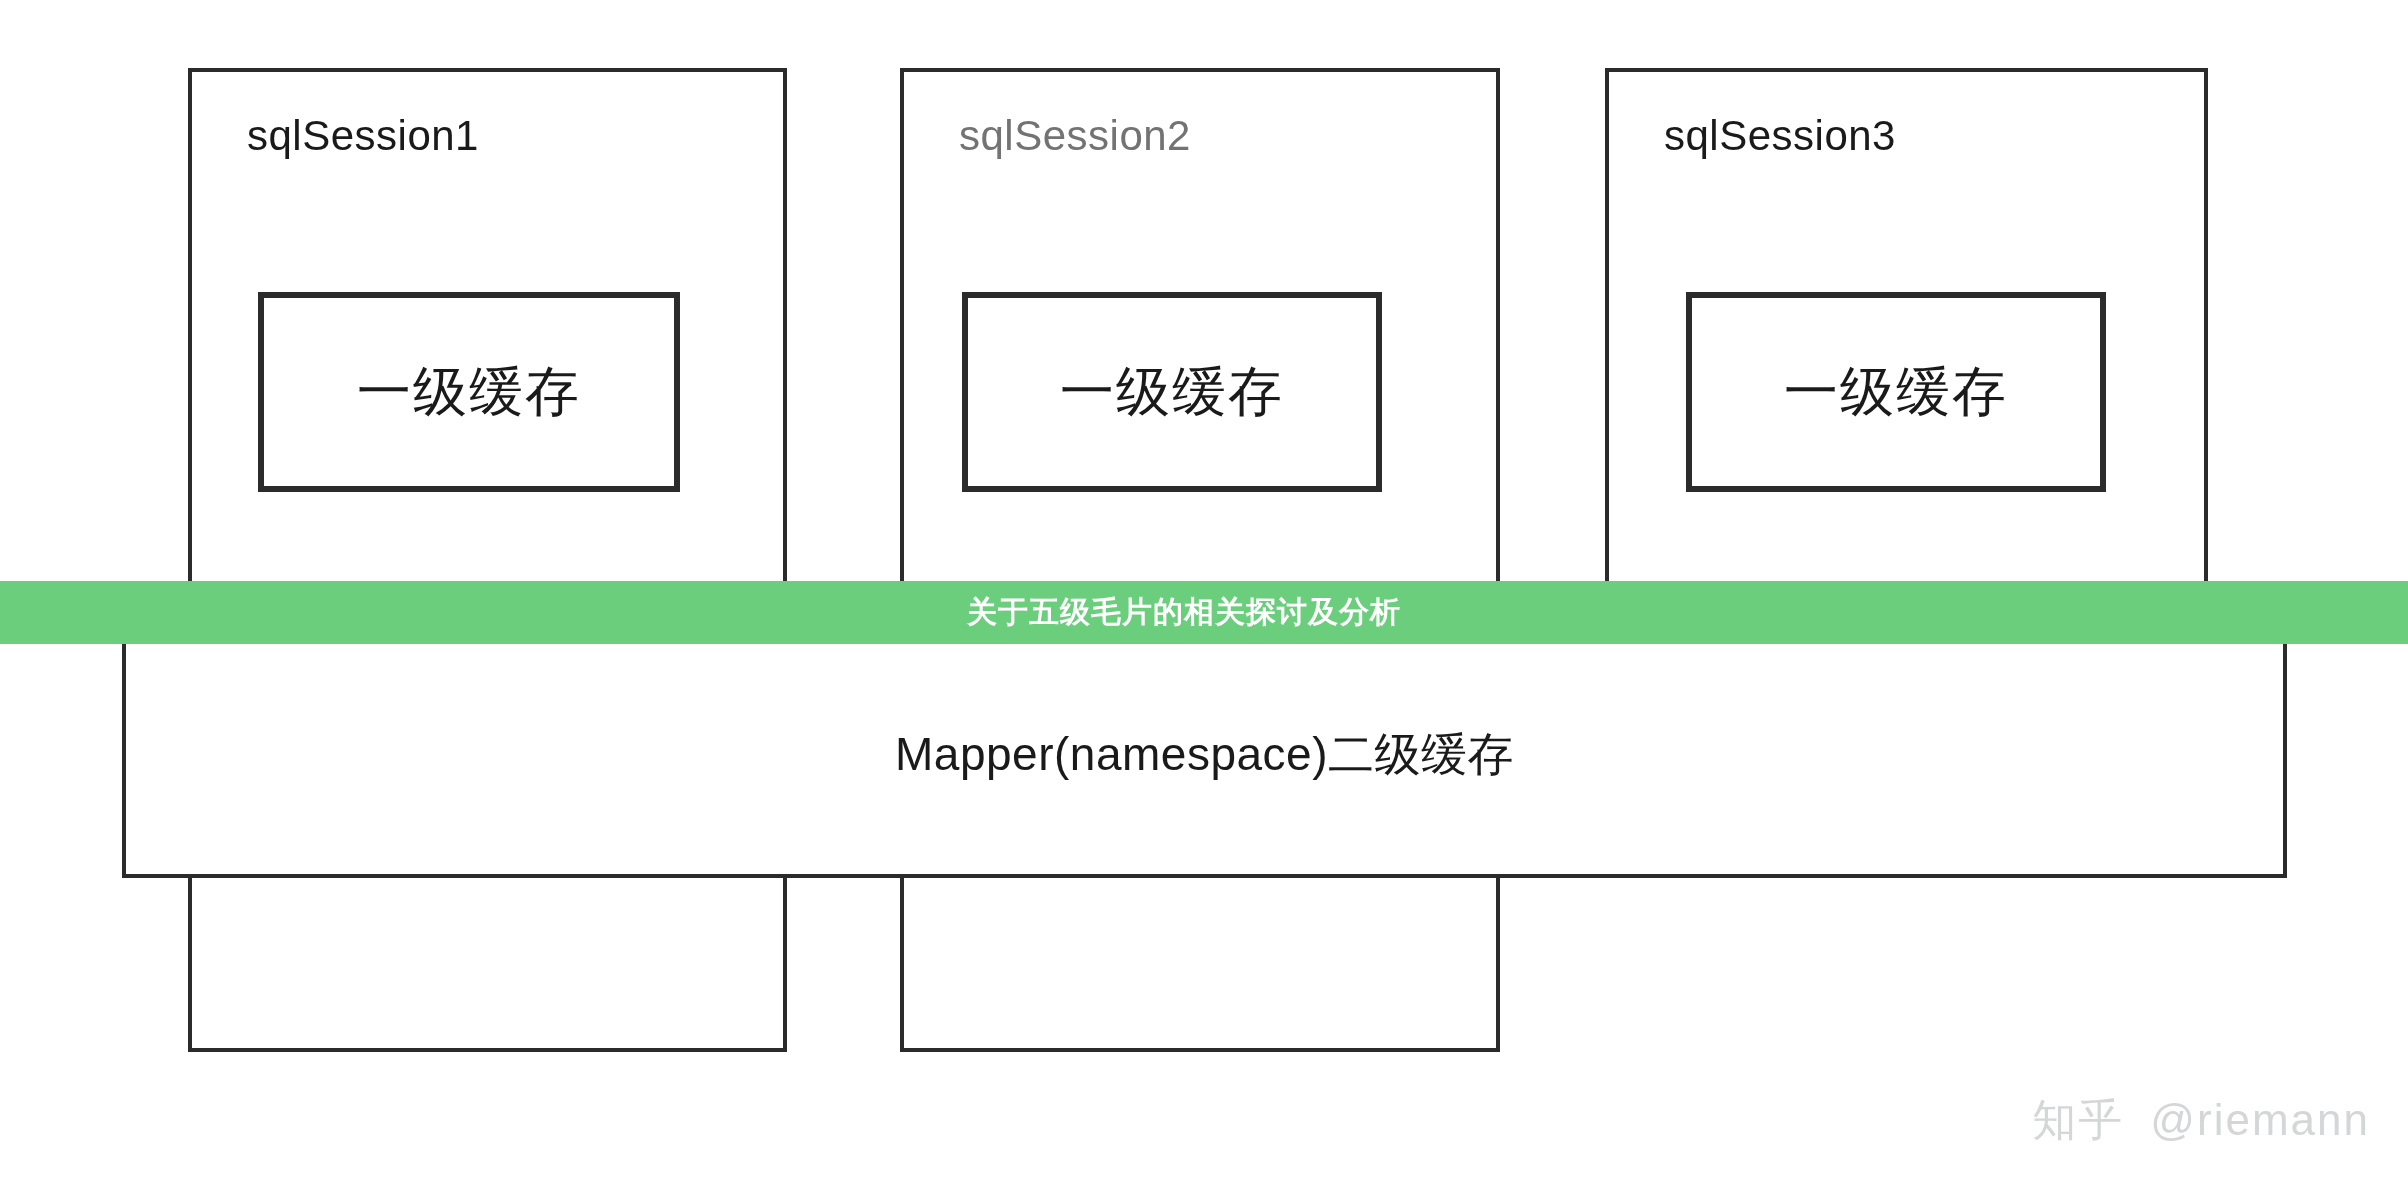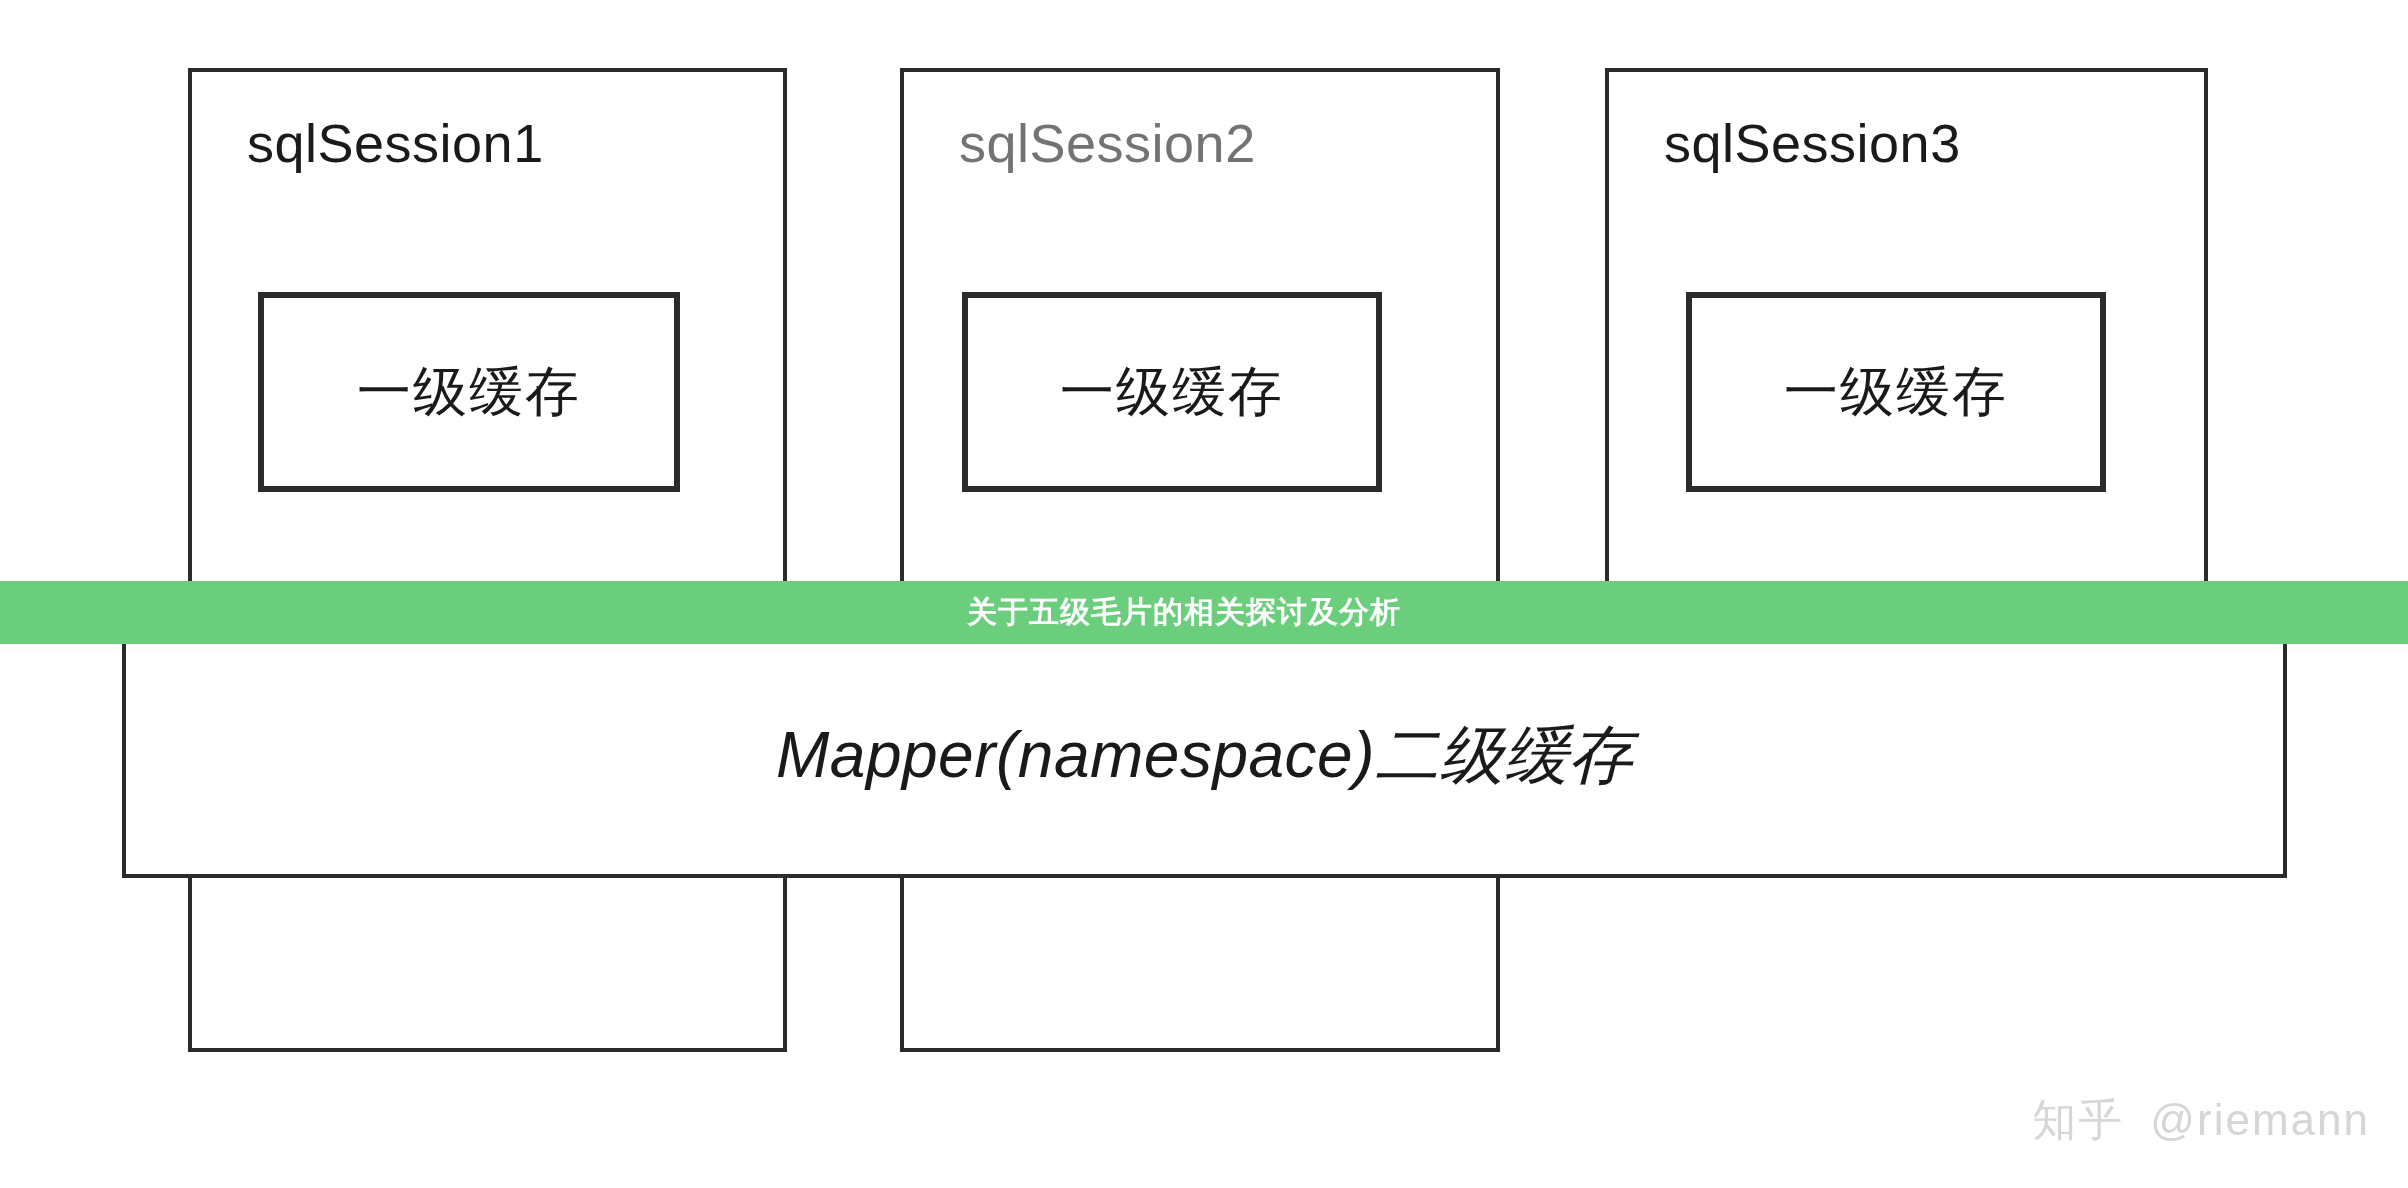--- a/index.html
+++ b/index.html
@@ -24,21 +24,21 @@
     position: absolute;
     box-sizing: border-box;
     border: 4px solid #2b2b2b;
     background: transparent;
     z-index: 2;
   }
   .session-title {
     position: absolute;
     left: 55px;
     top: 40px;
-    font-size: 54px;
+    font-size: 42px;
     color: #1a1a1a;
     letter-spacing: 0.5px;
     white-space: nowrap;
     font-weight: 400;
   }
   
   .cache-box {
     position: absolute;
     box-sizing: border-box;
     border: 6px solid #701a75;
@@ -60,25 +60,24 @@
     position: absolute;
     box-sizing: border-box;
     border: 4px solid #2b2b2b;
     background: #ffffff;
     display: flex;
     align-items: center;
     justify-content: center;
     z-index: 5;
   }
   #mapper-label {
-    font-size: 64px;
+    font-size: 46px;
     color: #1a1a1a;
     white-space: nowrap;
     letter-spacing: 0.5px;
-    font-style: italic;
   }
 
   
   #green-banner {
     position: absolute;
     left: 0;
     width: 100%;
     display: flex;
     align-items: center;
     justify-content: center;

